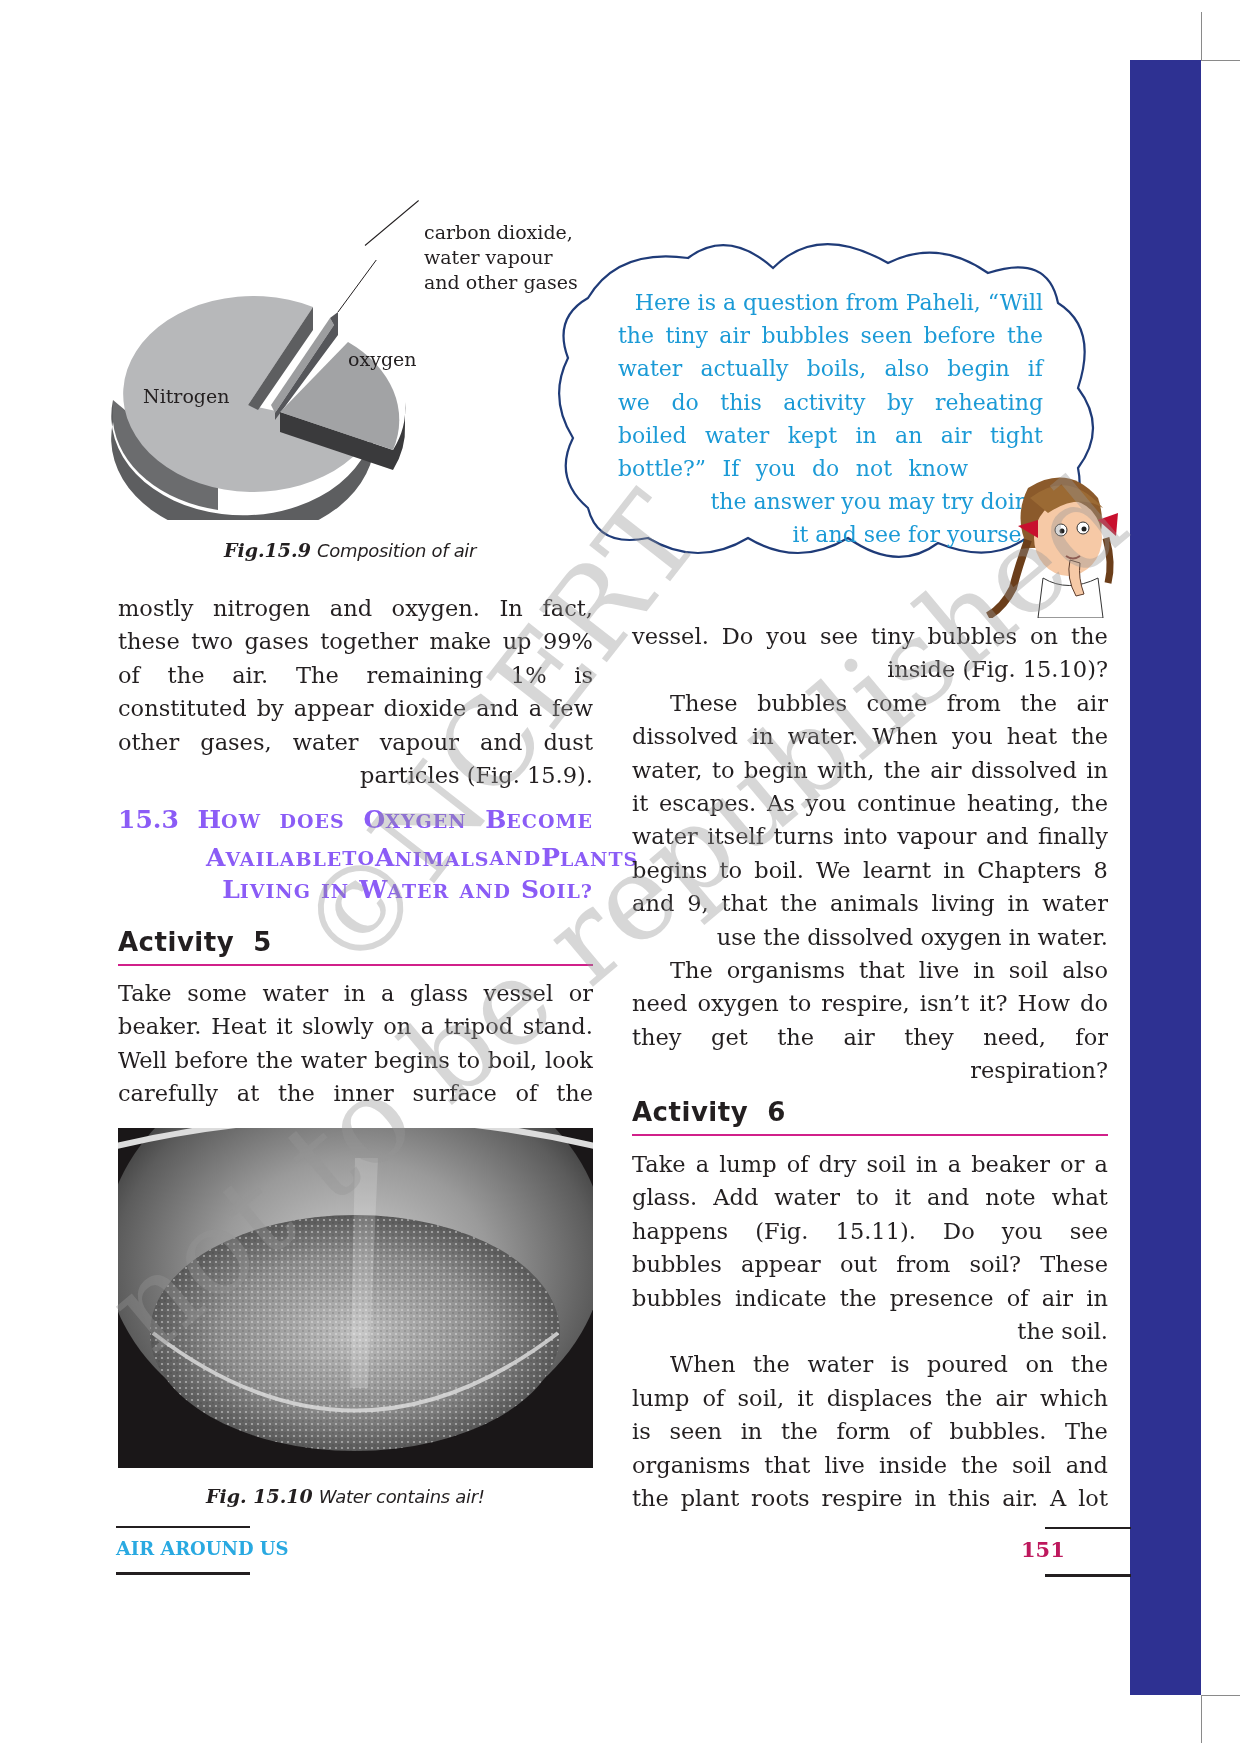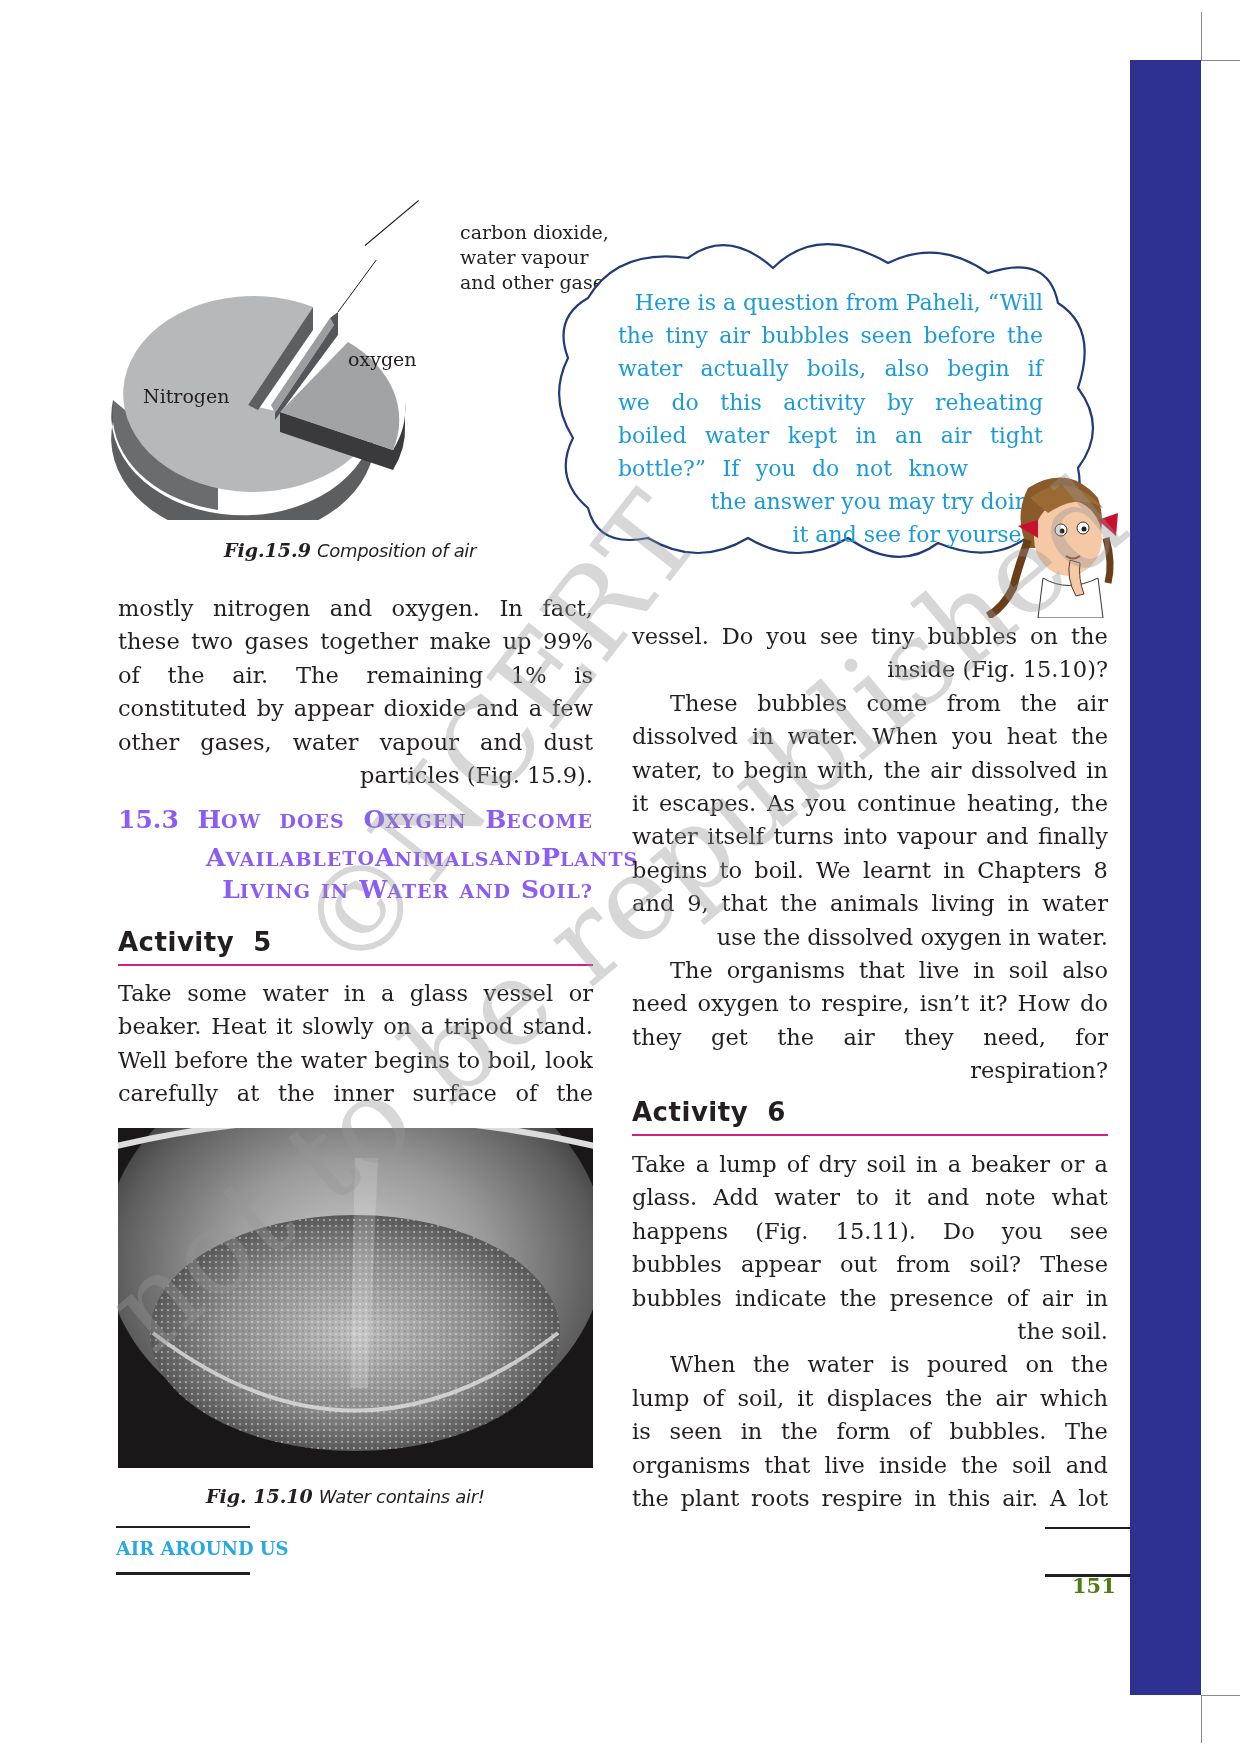--- a/index.html
+++ b/index.html
@@ -29,21 +29,21 @@
   .activity { position:absolute; font-family:"DejaVu Sans", sans-serif; font-weight:bold; font-size:26px; color:#231f20; white-space:nowrap; letter-spacing:0.5px; }
   .rule-pink { position:absolute; height:2px; background:#d1208a; }
   .rule-black { position:absolute; background:#231f20; }
 
   .pie-label { position:absolute; font-size:19px; line-height:25px; color:#231f20; white-space:nowrap; }
 
   .cloud-text { position:absolute; left:618px; top:286px; width:425px; font-size:22px; line-height:33.2px; color:#1b9ad6; }
   .cloud-text .jline { height:33.2px; }
 
   .footer-title { position:absolute; left:116px; top:1537px; font-family:"DejaVu Serif", serif; font-weight:bold; color:#29a9e1; white-space:nowrap; }
-  .page-num { position:absolute; left:1072px; top:1537px; font-family:"DejaVu Serif", serif; font-weight:bold; font-size:21px; color:#4d7c0f;margin-top:36px; }
+  .page-num { position:absolute; left:1021px; top:1537px; font-family:"DejaVu Serif", serif; font-weight:bold; font-size:21px; color:#be185d; }
 
   .watermark { position:absolute; color:rgba(150,150,150,0.38); font-family:"DejaVu Serif", serif; font-size:118px; white-space:nowrap; transform-origin:left bottom; pointer-events:none; }
 
   .photo { position:absolute; left:118px; top:1128px; width:475px; height:340px; background:#1a1718; overflow:hidden; }
 </style>
 </head>
 <body>
 
 <div class="crop-v" style="left:1201px; top:12px; height:48px;"></div>
 <div class="crop-h" style="left:1201px; top:60px; width:39px;"></div>
@@ -64,21 +64,21 @@
     <path d="M 222,58 L 230,52 L 230,75 L 167,160 L 167,153 L 226,65 Z" fill="#55565a"></path>
 
     <path d="M 172,152 L 172,172 L 285,210 L 285,190 Z" fill="#3a3a3c"></path>
     <path d="M 285,190 L 285,210 A 130 98 0 0 0 297,165 L 297,142 A 130 98 0 0 1 285,190 Z" fill="#3a3a3c"></path>
     <path d="M 172,152 L 240,82 A 130 98 0 0 1 285,190 Z" fill="#a2a3a5"></path>
 
     <line x1="230" y1="52" x2="283" y2="-20" stroke="#231f20" stroke-width="1"></line>
   </svg>
 </div>
 <div class="abs" style="left:365px; top:245px; width:70px; height:1px; transform:rotate(-40deg); transform-origin:left; background:#231f20;"></div>
-<div class="pie-label" style="left:460px; top:220px;">
+<div class="pie-label" style="left:424px; top:220px;">
   <div>carbon dioxide,</div>
   <div>water vapour</div>
   <div>and other gases</div>
 </div>
 <div class="pie-label" style="left:348px; top:347px;">oxygen</div>
 <div class="pie-label" style="left:143px; top:384px;">Nitrogen</div>
 
 <div class="caption" style="left:224px; top:539px;">
   <b>Fig.15.9</b>
   <i>Composition of air</i>

